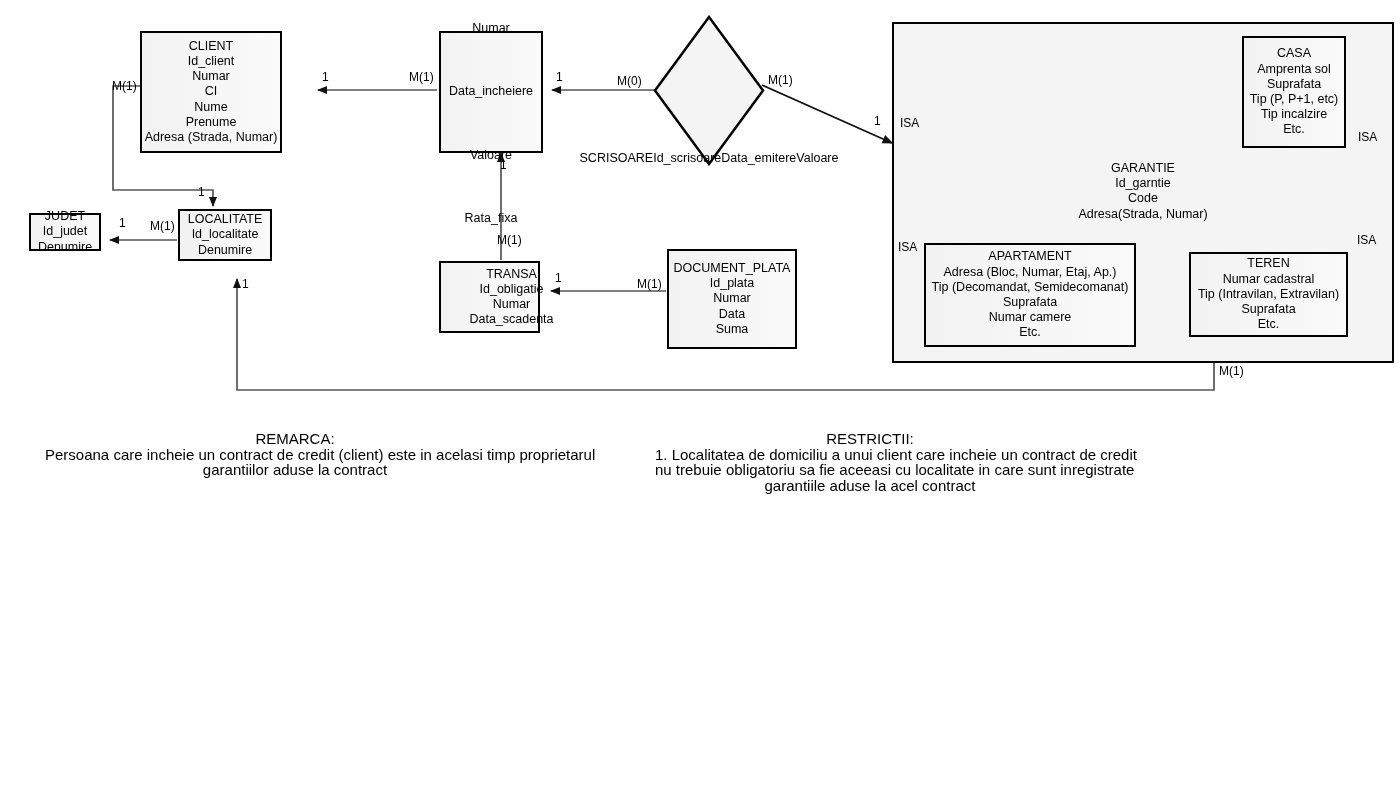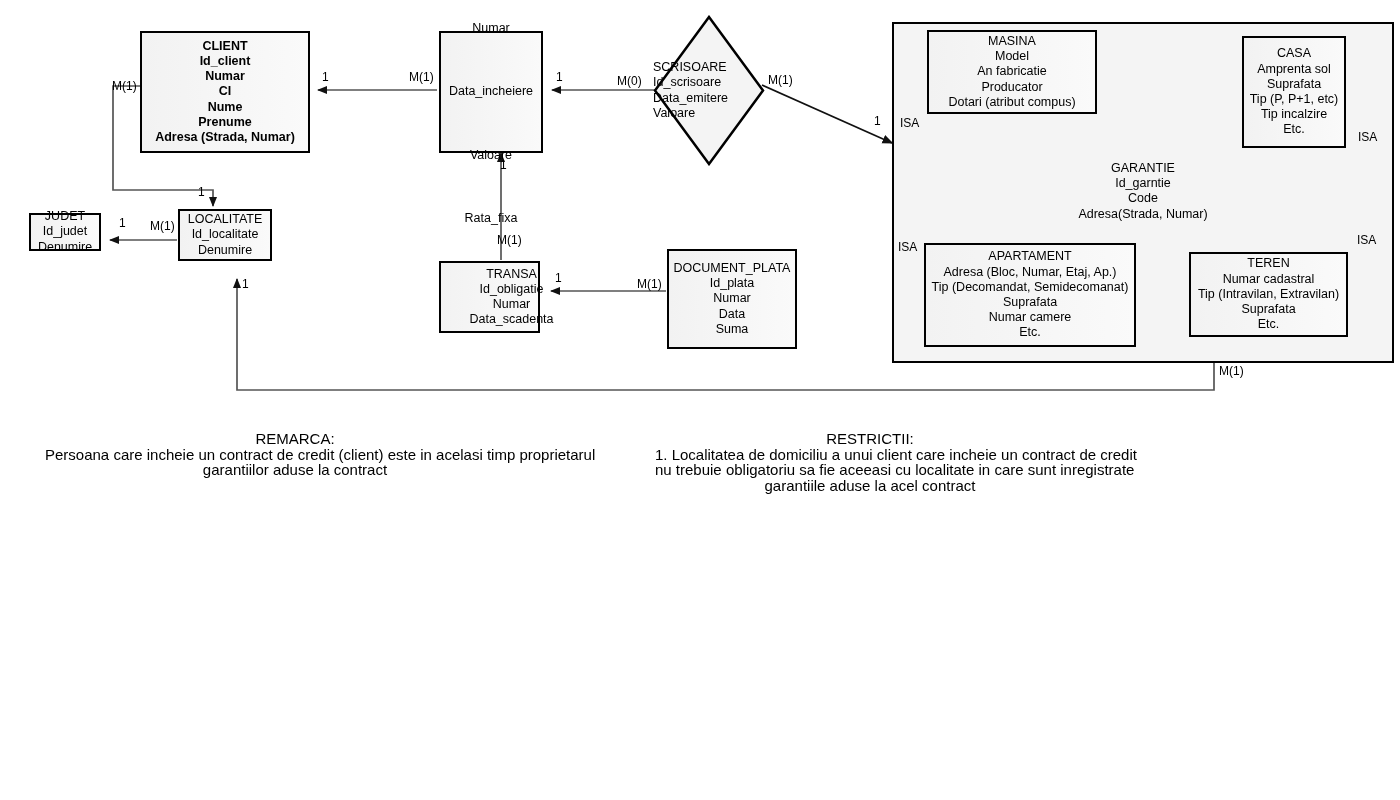--- a/index.html
+++ b/index.html
@@ -70,22 +70,22 @@
     left: 0;
     top: 0;
   }
   .diamond-text {
     position: absolute;
     left: 0;
     top: 0;
     width: 100%;
     height: 100%;
     display: flex;
-    flex-direction: column;
-    align-items: flex-start;
+    flex-direction: row;
+    align-items: flex-end;
     justify-content: center;
     font-size: 12.5px;
     line-height: 15.2px;
     text-align: center;
     white-space: nowrap;
   }
 
   .edge-label {
     position: absolute;
     font-size: 12px;
@@ -145,21 +145,21 @@
 
   <div class="supertype" style="left:892px; top:22px; width:502px; height:341px;"></div>
 
   <div class="super-label" style="left:1013px; top:161px; width:260px;">
     <div>GARANTIE</div>
     <div>Id_garntie</div>
     <div>Code</div>
     <div>Adresa(Strada, Numar)</div>
   </div>
 
-  <div class="entity" style="left:140px; top:31px; width:170px; height:122px;font-weight:bold;">
+  <div class="entity" style="left:140px; top:31px; width:142px; height:122px;">
     <div class="ent-name">CLIENT</div>
     <div class="attr">Id_client</div>
     <div class="attr">Numar</div>
     <div class="attr">CI</div>
     <div class="attr">Nume</div>
     <div class="attr">Prenume</div>
     <div class="attr">Adresa (Strada, Numar)</div>
   </div>
 
   <div class="entity" style="left:439px; top:31px; width:104px; height:122px;gap:48px;">
@@ -192,27 +192,20 @@
   </div>
 
   <div class="entity" style="left:667px; top:249px; width:130px; height:100px;">
     <div class="ent-name">DOCUMENT_PLATA</div>
     <div class="attr">Id_plata</div>
     <div class="attr">Numar</div>
     <div class="attr">Data</div>
     <div class="attr">Suma</div>
   </div>
 
-  <div class="entity" style="left:927px; top:30px; width:170px; height:84px;">
-    <div class="ent-name">MASINA</div>
-    <div class="attr">Model</div>
-    <div class="attr">An fabricatie</div>
-    <div class="attr">Producator</div>
-    <div class="attr">Dotari (atribut compus)</div>
-  </div>
 
   <div class="entity" style="left:1242px; top:36px; width:104px; height:112px;">
     <div class="ent-name">CASA</div>
     <div class="attr">Amprenta sol</div>
     <div class="attr">Suprafata</div>
     <div class="attr">Tip (P, P+1, etc)</div>
     <div class="attr">Tip incalzire</div>
     <div class="attr">Etc.</div>
   </div>
 

